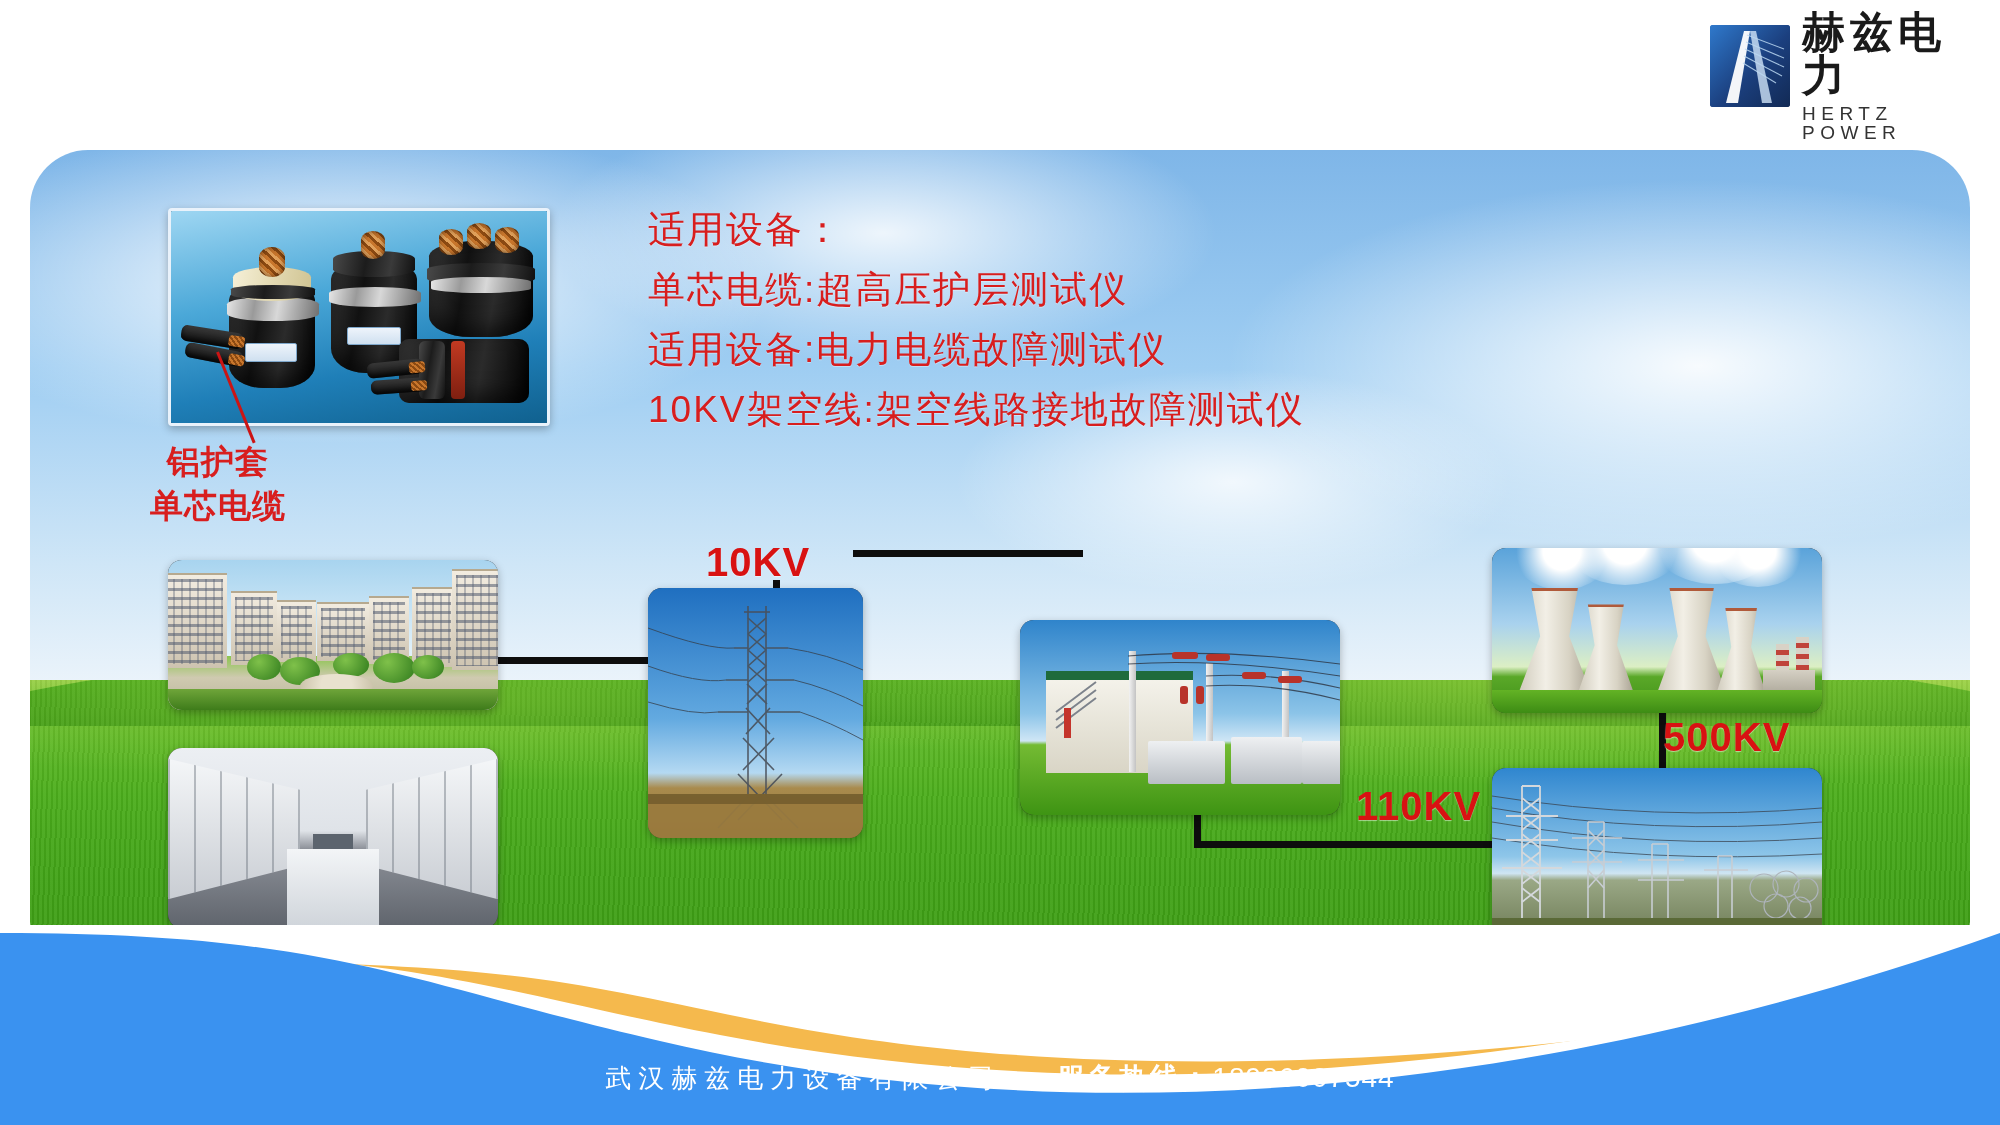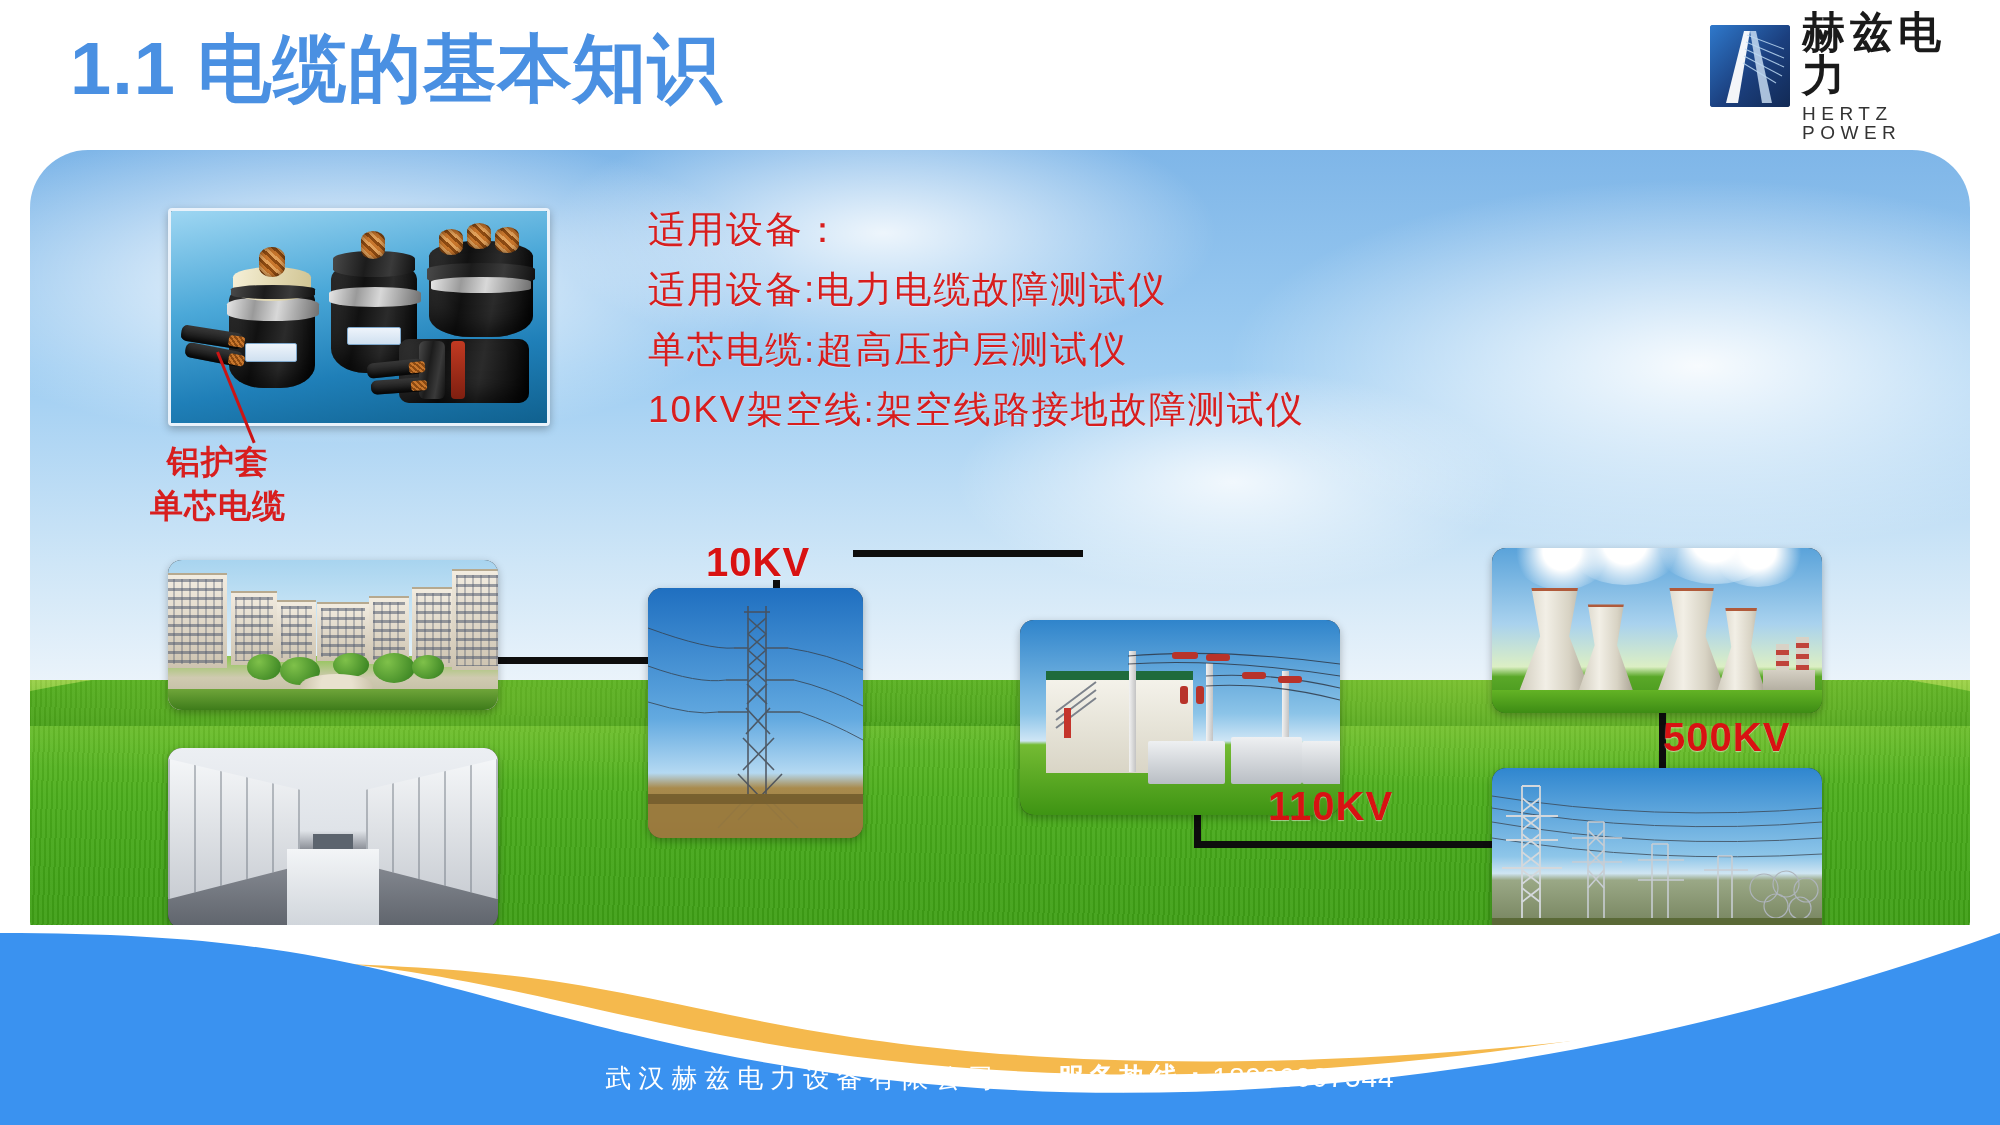--- a/index.html
+++ b/index.html
@@ -270,21 +270,21 @@
   .kv {
     position: absolute;
     color: #d81212;
     font-weight: 600;
     font-size: 40px;
     letter-spacing: 1px;
     text-shadow: 0 1px 1px rgba(255,255,255,.5);
     white-space: nowrap;
   }
   #kv-10   { left: 706px; top: 540px; }
-  #kv-110  { left: 1268px; top: 784px; }
+  #kv-110  { left: 1356px; top: 784px; }
   #kv-500  { left: 1663px; top: 715px; }
 
   
   .footer {
     position: absolute;
     left: 0; bottom: 0;
     width: 2000px; height: 200px;
     overflow: hidden;
   }
   .footer svg { position:absolute; left:0; top:0; }
@@ -305,21 +305,20 @@
   .f-hot .num { font-weight: 400; letter-spacing: 1px; }
   .f-url { font-weight: 700; letter-spacing: 3px; }
   .f-url .u { font-weight: 400; letter-spacing: 0px; }
 </style>
 </head>
 <body>
 
 <div id="slide">
 
   <div class="header">
-    <div class="slide-title">1.1 电缆的基本知识</div>
 
     <div class="logo">
       <div class="logo-mark">
         <svg viewBox="0 0 80 82" width="80" height="82" aria-hidden="true">
           <defs>
             <linearGradient id="lg" x1="0" y1="0" x2="1" y2="1">
               <stop offset="0" stop-color="#2f79cc"></stop>
               <stop offset="0.55" stop-color="#1b3f7e"></stop>
               <stop offset="1" stop-color="#122a55"></stop>
             </linearGradient>
@@ -403,22 +402,22 @@
   </div>
 
   <div class="leader"></div>
   <div class="cable-annot">
     <div>铝护套</div>
     <div>单芯电缆</div>
   </div>
 
   <div class="red-block">
     <div>适用设备：</div>
+    <div>单芯电缆:超高压护层测试仪</div>
     <div>适用设备:电力电缆故障测试仪</div>
-    <div>单芯电缆:超高压护层测试仪</div>
     <div>10KV架空线:架空线路接地故障测试仪</div>
   </div>
 
   <div class="photo" id="photo-residential">
     <div class="art">
       <div class="sky-b" style="background:linear-gradient(180deg,#a8d4ef,#dff0fa 60%,#eef7fd 100%)"></div>
       <div class="ground" style="height:36%; background:linear-gradient(180deg,#8cc44f,#cfcab0 40%,#b9b49c 100%)"></div>
       <div class="bldg" style="left:-2%; width:20%; height:62%; bottom:28%;"></div>
       <div class="bldg" style="left:19%; width:14%; height:48%; bottom:30%;"></div>
       <div class="bldg" style="left:33%; width:12%; height:40%; bottom:32%;"></div>

